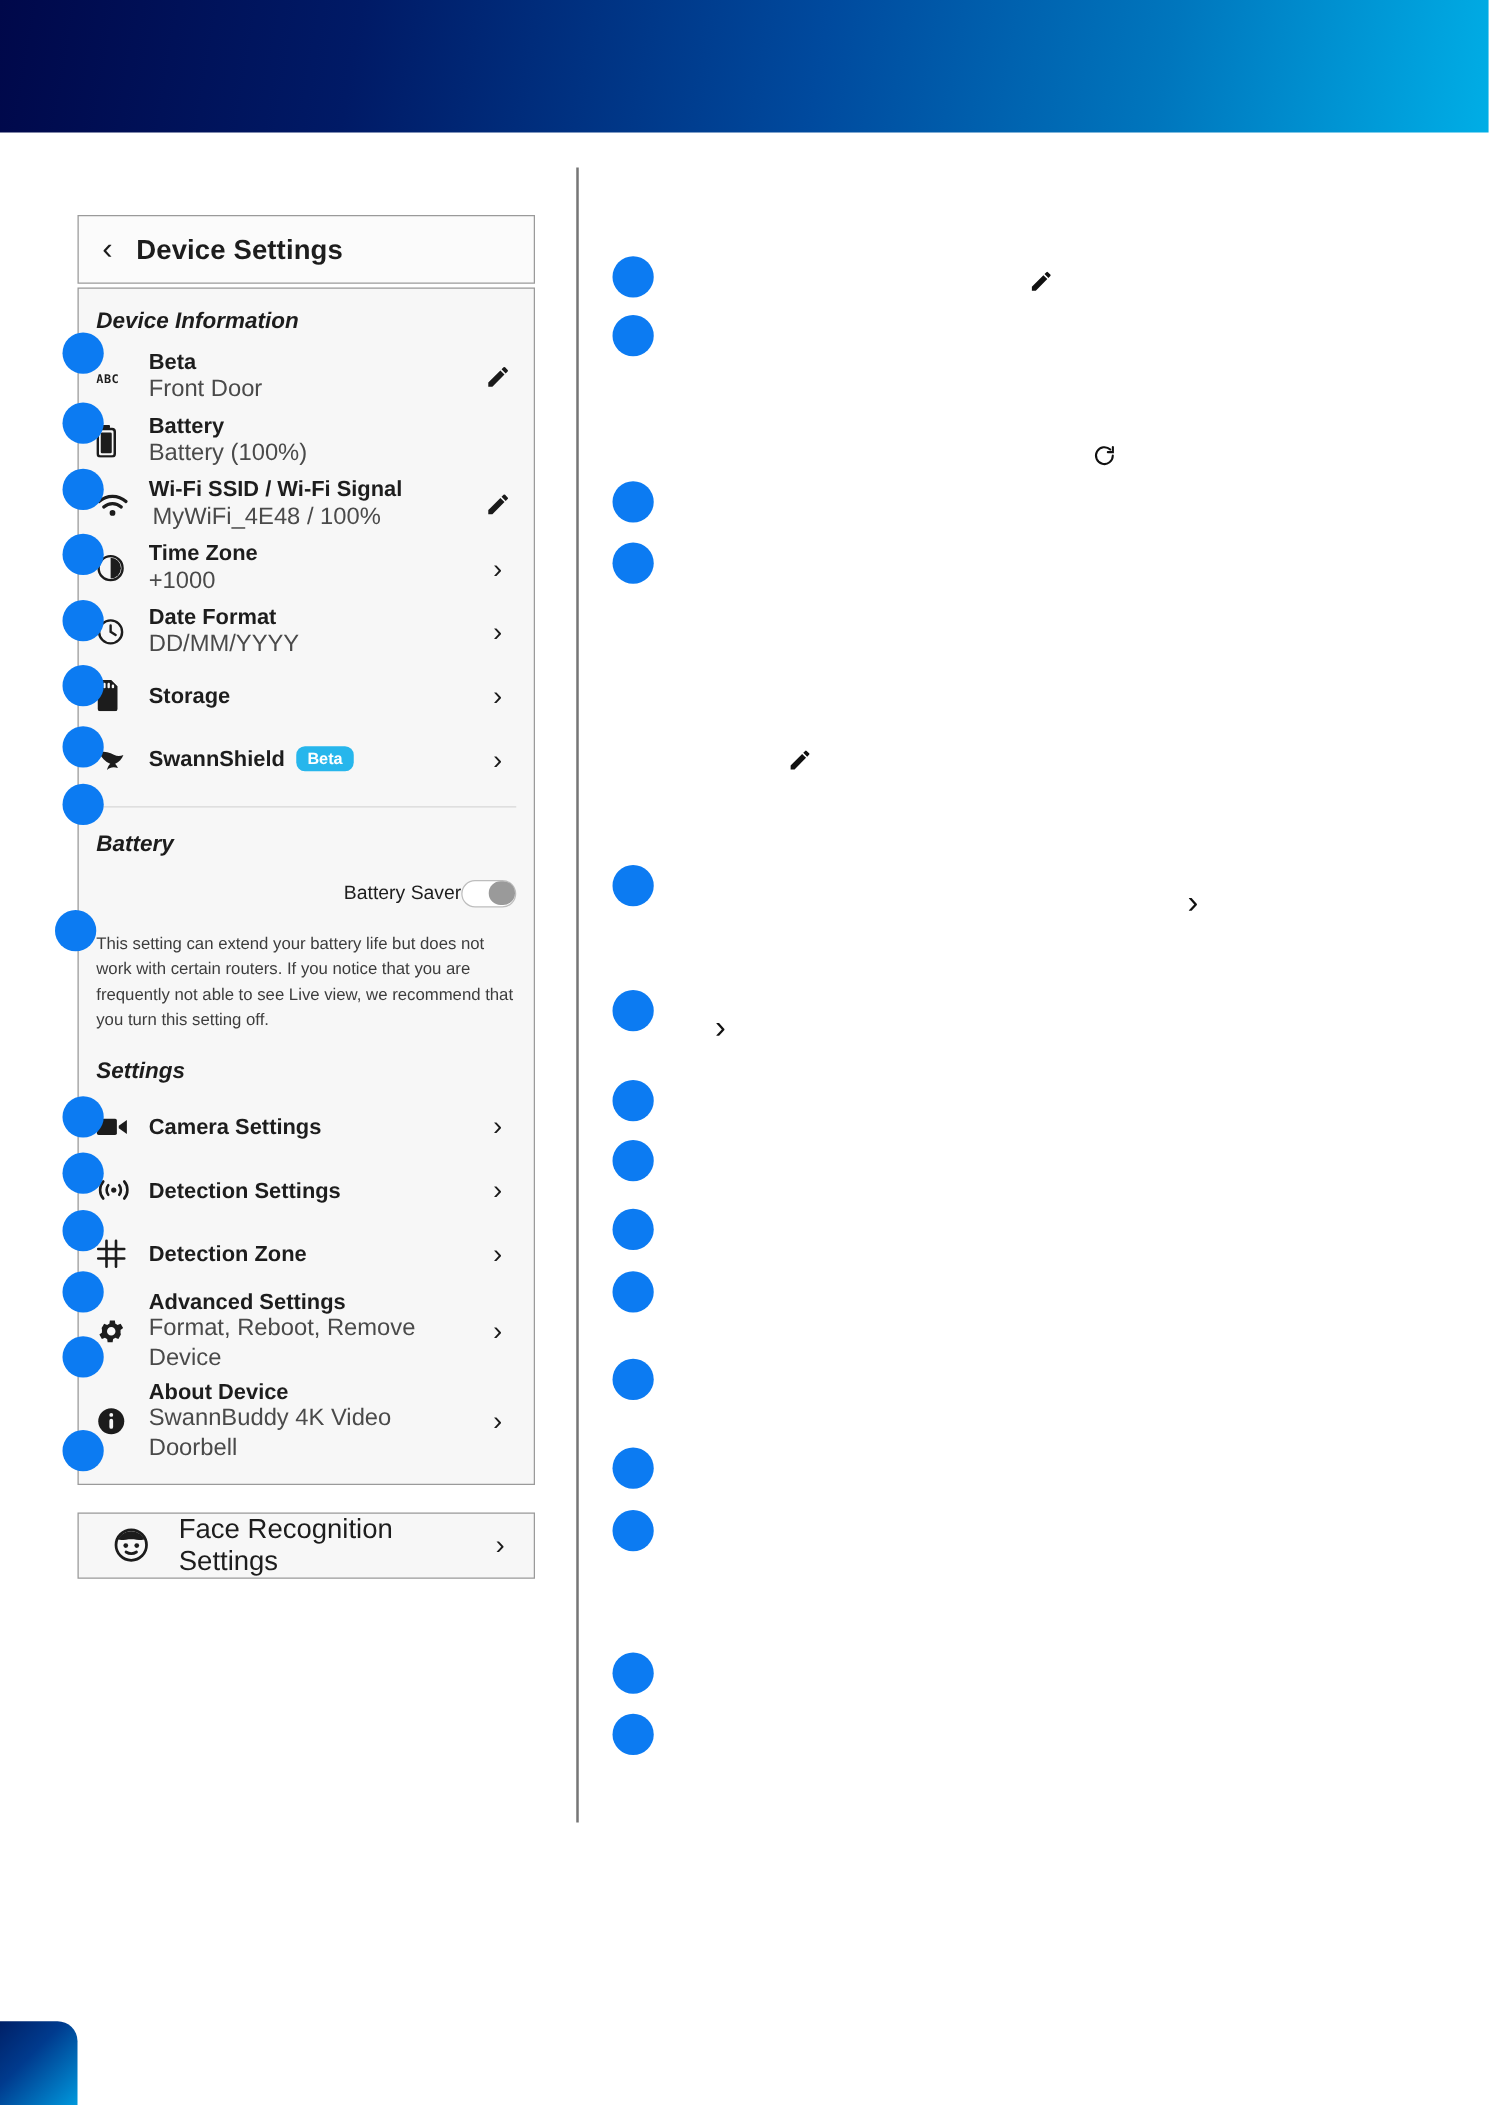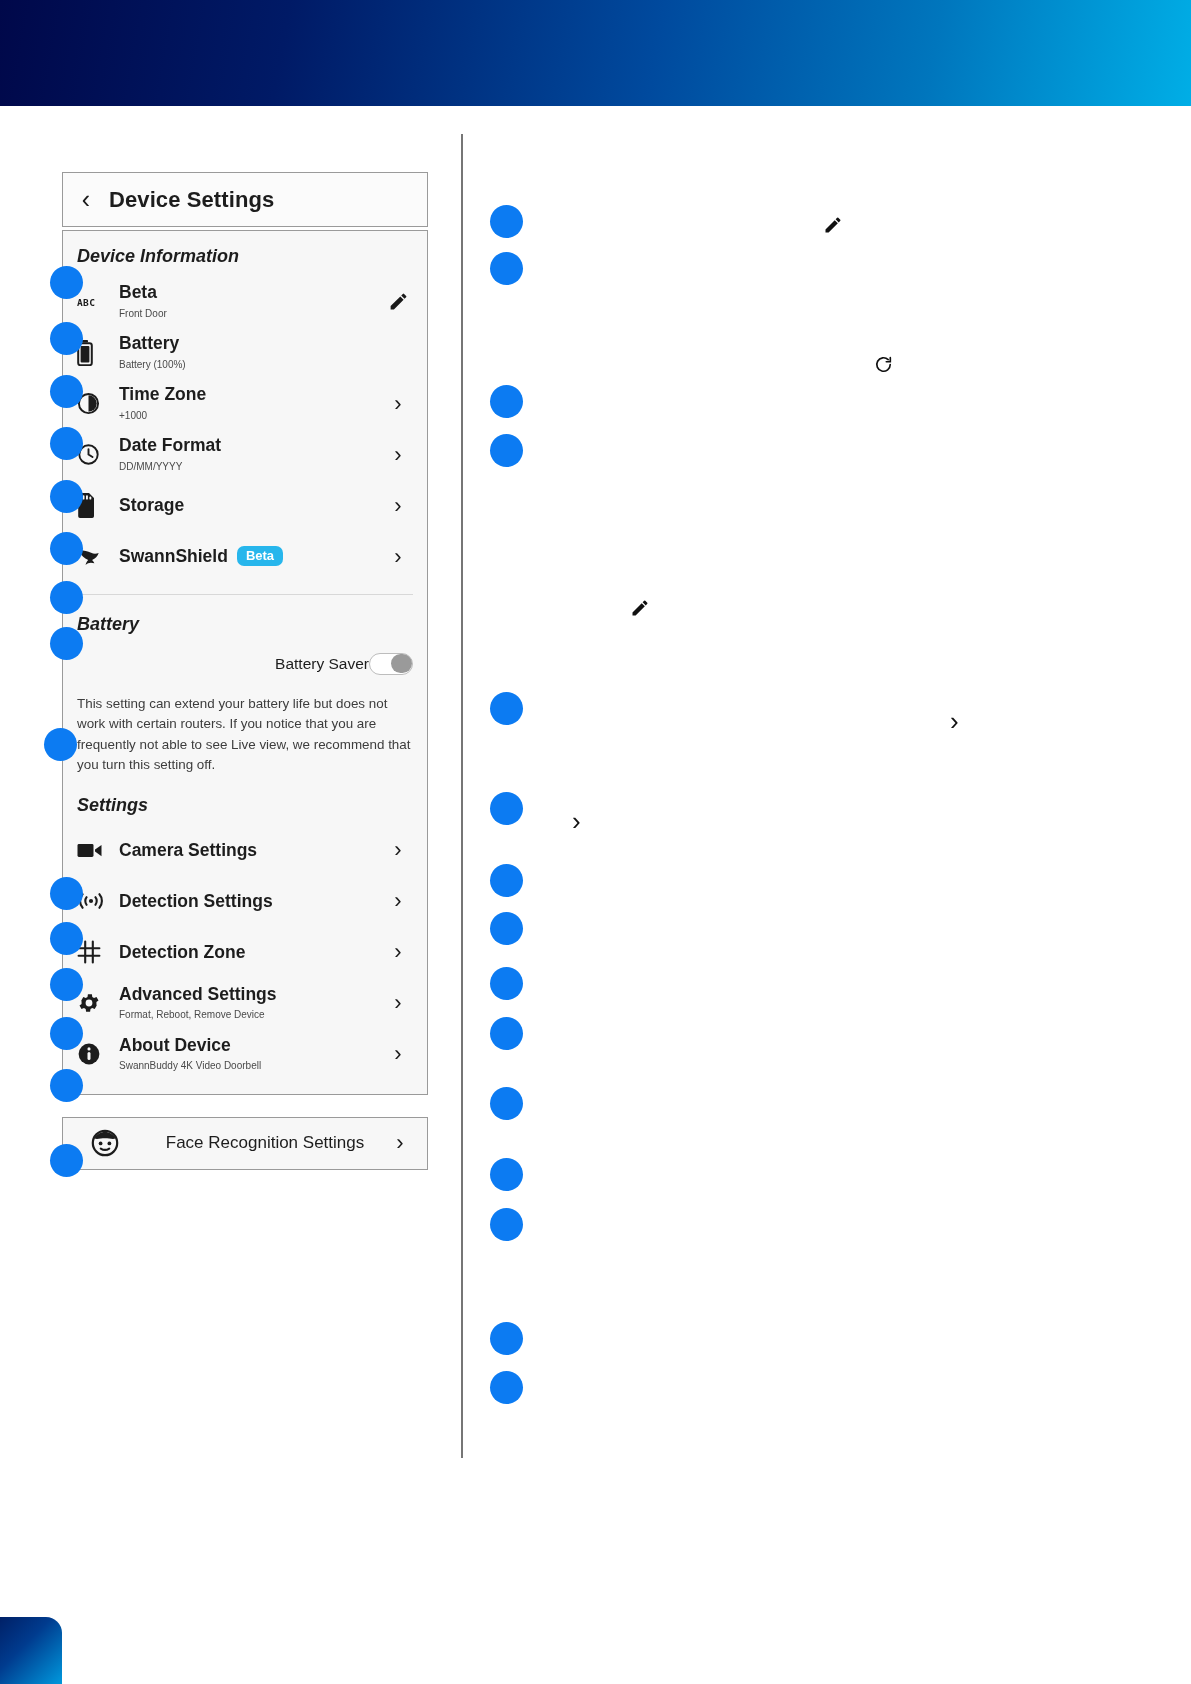--- a/index.html
+++ b/index.html
@@ -71,21 +71,21 @@
     width: 42px; flex: 0 0 42px;
     display:flex; align-items:center; justify-content:flex-start;
     color:#1c1c1c;
   }
   .row-txt { flex: 1 1 auto; min-width: 0; }
   .row-title {
     font-size: 17.5px; font-weight: 700; color:#1d1d1d;
     line-height: 1.18; display:flex; align-items:center; gap:9px;
   }
   .row-sub {
-    font-size: 10px; color:#4a4a4a; line-height:1.25; margin-top: 2px;
+    font-size: 19px; color:#4a4a4a; line-height:1.25; margin-top: 2px;
   }
   .row-sub.indent { padding-left: 3px; }
   .row-end {
     flex: 0 0 auto; display:flex; align-items:center; justify-content:center;
     width: 26px; color:#1a1a1a;
   }
   .chev { font-size: 22px; line-height: 1; font-weight: 400; color:#1a1a1a; }
 
   .badge-beta {
     display:inline-block;
@@ -119,21 +119,21 @@
     font-size:13.4px; color:#3d3d3d; line-height:1.52;
     padding: 10px 16px 0 14px;
   }
 
   .fr-card {
     margin-top: 22px;
     background:#f7f7f7; border:1px solid #9a9a9a;
     display:flex; align-items:center;
     height: 53px; padding: 0 14px 0 28px;
   }
-  .fr-title { font-size:17px; font-weight:400; color:#1d1d1d; flex:1 1 auto; padding-left: 10px; text-align: center;}
+  .fr-title { font-size:22px; font-weight:400; color:#1d1d1d; flex:1 1 auto; padding-left: 10px;}
 
   
   .dot {
     position:absolute; width:33px; height:33px; border-radius:50%;
     background:#0c7bf2;
   }
 
   
   .float-ic { position:absolute; color:#111; }
 
@@ -186,20 +186,38 @@
             <rect x="3.6" y="6" width="8.8" height="16.5" rx="1"></rect>
           </svg>
         </span>
         <span class="row-txt">
           <span class="row-title">Battery</span>
           <span class="row-sub">Battery (100%)</span>
         </span>
         <span class="row-end"></span>
       </div>
 
+      <div class="row">
+        <span class="row-ic">
+          <svg width="26" height="20" viewBox="0 0 26 20" fill="none" stroke="#1c1c1c" stroke-width="2.6" stroke-linecap="round">
+            <path d="M2.2 7.2C5.3 4.4 8.9 3 13 3s7.7 1.4 10.8 4.2"></path>
+            <path d="M6 11.6C8.1 9.7 10.4 8.8 13 8.8s4.9 .9 7 2.8"></path>
+            <circle cx="13" cy="16.3" r="2.3" fill="#1c1c1c" stroke="none"></circle>
+          </svg>
+        </span>
+        <span class="row-txt">
+          <span class="row-title">Wi-Fi SSID / Wi-Fi Signal</span>
+          <span class="row-sub indent">MyWiFi_4E48 / 100%</span>
+        </span>
+        <span class="row-end">
+          <svg width="21" height="21" viewBox="0 0 24 24" fill="#1a1a1a">
+              <path d="M3 17.25V21h3.75L17.81 9.94l-3.75-3.75L3 17.25zM20.71 7.04a1 1 0 0 0 0-1.41l-2.34-2.34a1 1 0 0 0-1.41 0l-1.83 1.83 3.75 3.75 1.83-1.83z"></path>
+            </svg>
+        </span>
+      </div>
 
       <div class="row">
         <span class="row-ic">
           <svg width="23" height="23" viewBox="0 0 24 24">
             <circle cx="12" cy="12" r="10" fill="none" stroke="#1c1c1c" stroke-width="2"></circle>
             <path d="M12 3.4a8.6 8.6 0 0 1 0 17.2z" fill="#1c1c1c"></path>
           </svg>
         </span>
         <span class="row-txt">
           <span class="row-title">Time Zone</span>

